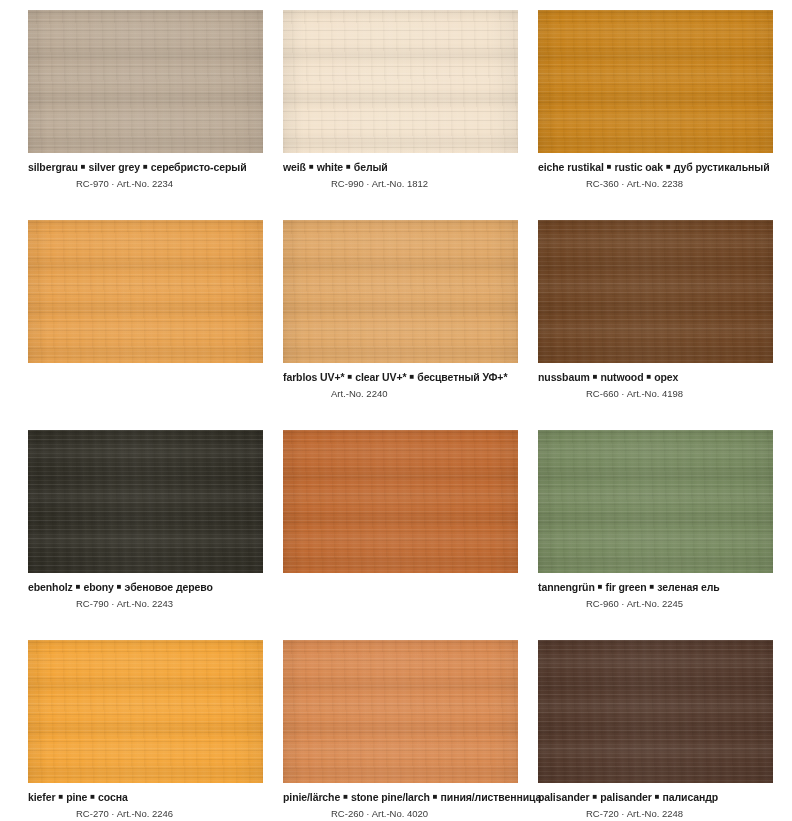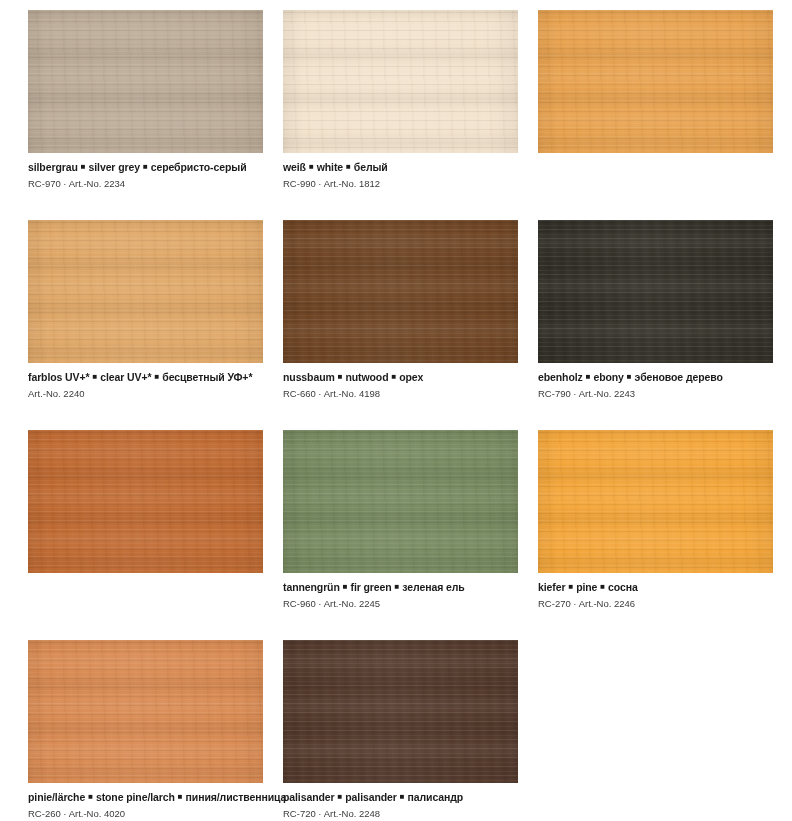--- a/index.html
+++ b/index.html
@@ -119,20 +119,21 @@
     font-weight: bold;
   }
 
   .code-line {
     font-size: 9.5px;
     color: #3b3b3b;
     line-height: 13px;
     padding-top: 3px;
     white-space: nowrap;
     font-weight: normal;
+    margin-left: 48px;
   }
 </style>
 </head>
 <body>
 
 <div class="sheet">
   <div class="grid">
 
     <div class="swatch-cell">
       <div class="chip" style="background-color: rgb(188, 171, 151);">
@@ -149,20 +150,30 @@
       <div class="chip" style="background-color: rgb(243, 227, 205);">
         <div class="grain"></div>
         <div class="knots"></div>
       </div>
       <div class="caption">
         <div class="name-line">weiß<span class="sep">■</span>white<span class="sep">■</span>белый</div>
         <div class="code-line">RC-990 · Art.-No. 1812</div>
       </div>
     </div>
 
+    <div class="swatch-cell">
+      <div class="chip" style="background-color: rgb(200, 131, 28);">
+        <div class="grain"></div>
+        <div class="knots"></div>
+      </div>
+      <div class="caption">
+        <div class="name-line">eiche rustikal<span class="sep">■</span>rustic oak<span class="sep">■</span>дуб рустикальный</div>
+        <div class="code-line">RC-360 · Art.-No. 2238</div>
+      </div>
+    </div>
 
     <div class="swatch-cell">
       <div class="chip" style="background-color: rgb(232, 162, 79);">
         <div class="grain"></div>
         <div class="knots"></div>
       </div>
     </div>
 
     <div class="swatch-cell">
       <div class="chip" style="background-color: rgb(224, 168, 104);">

